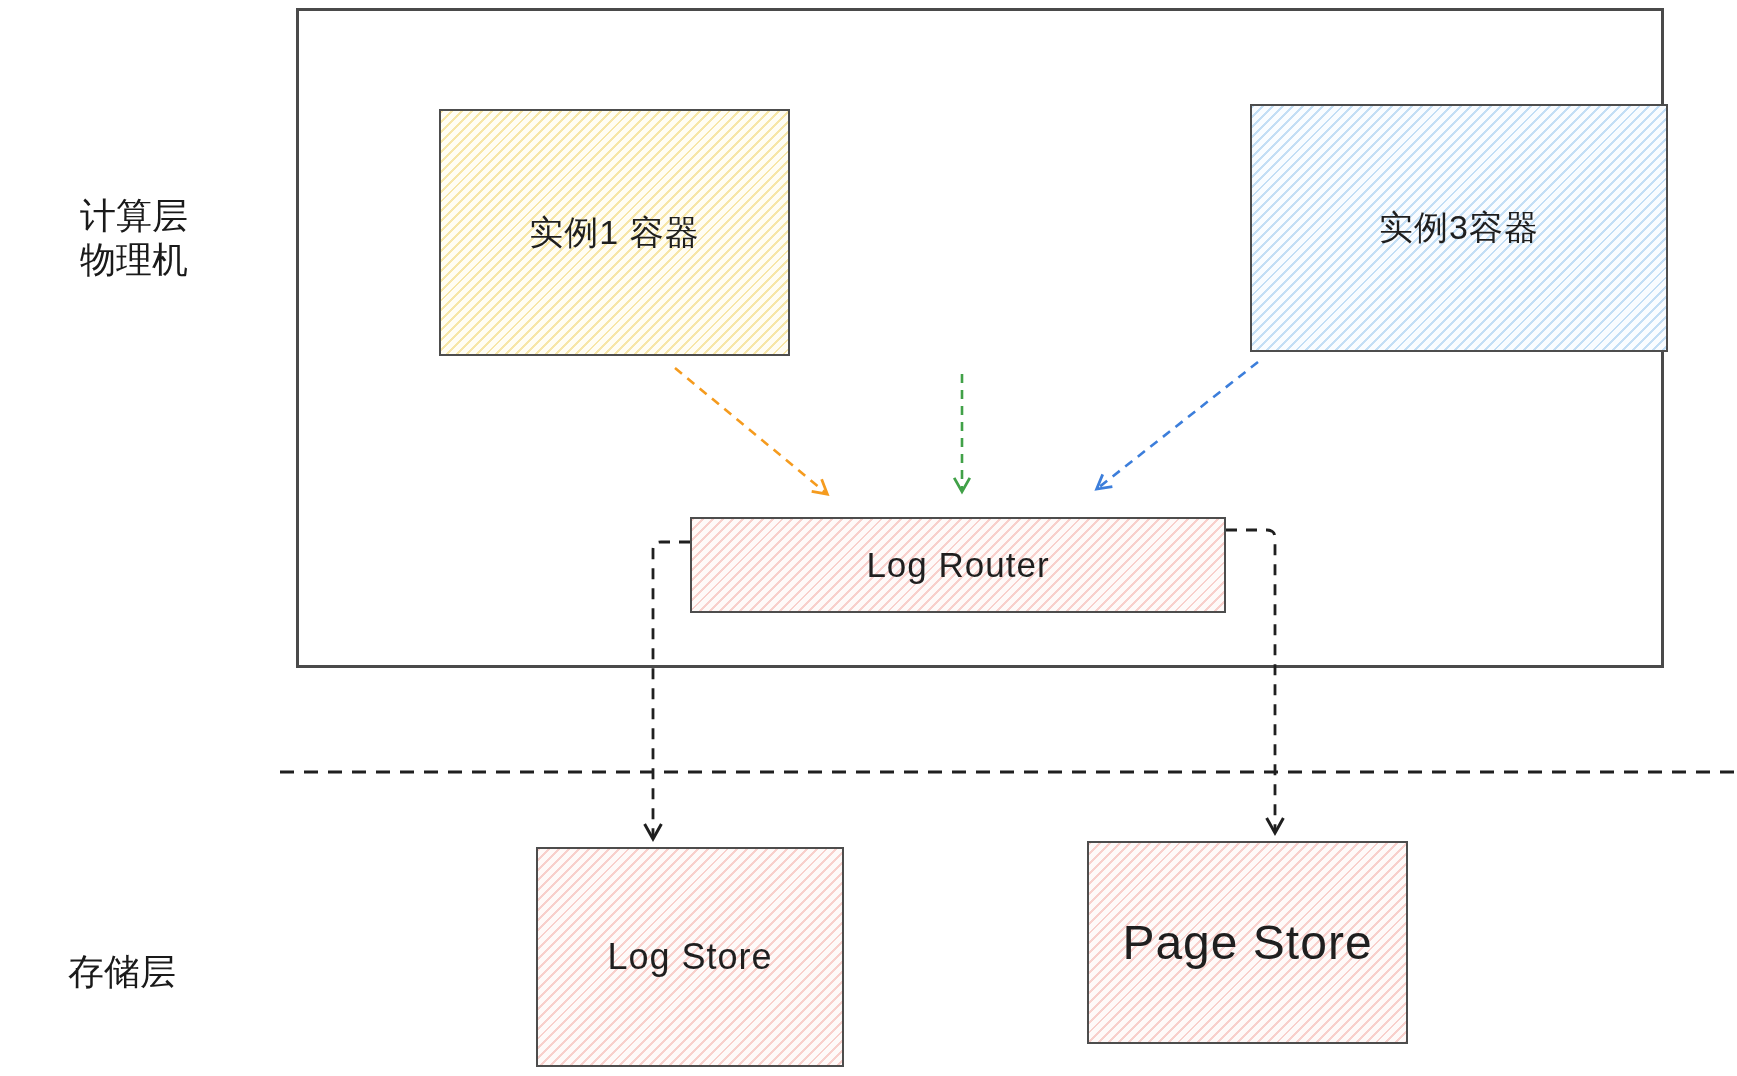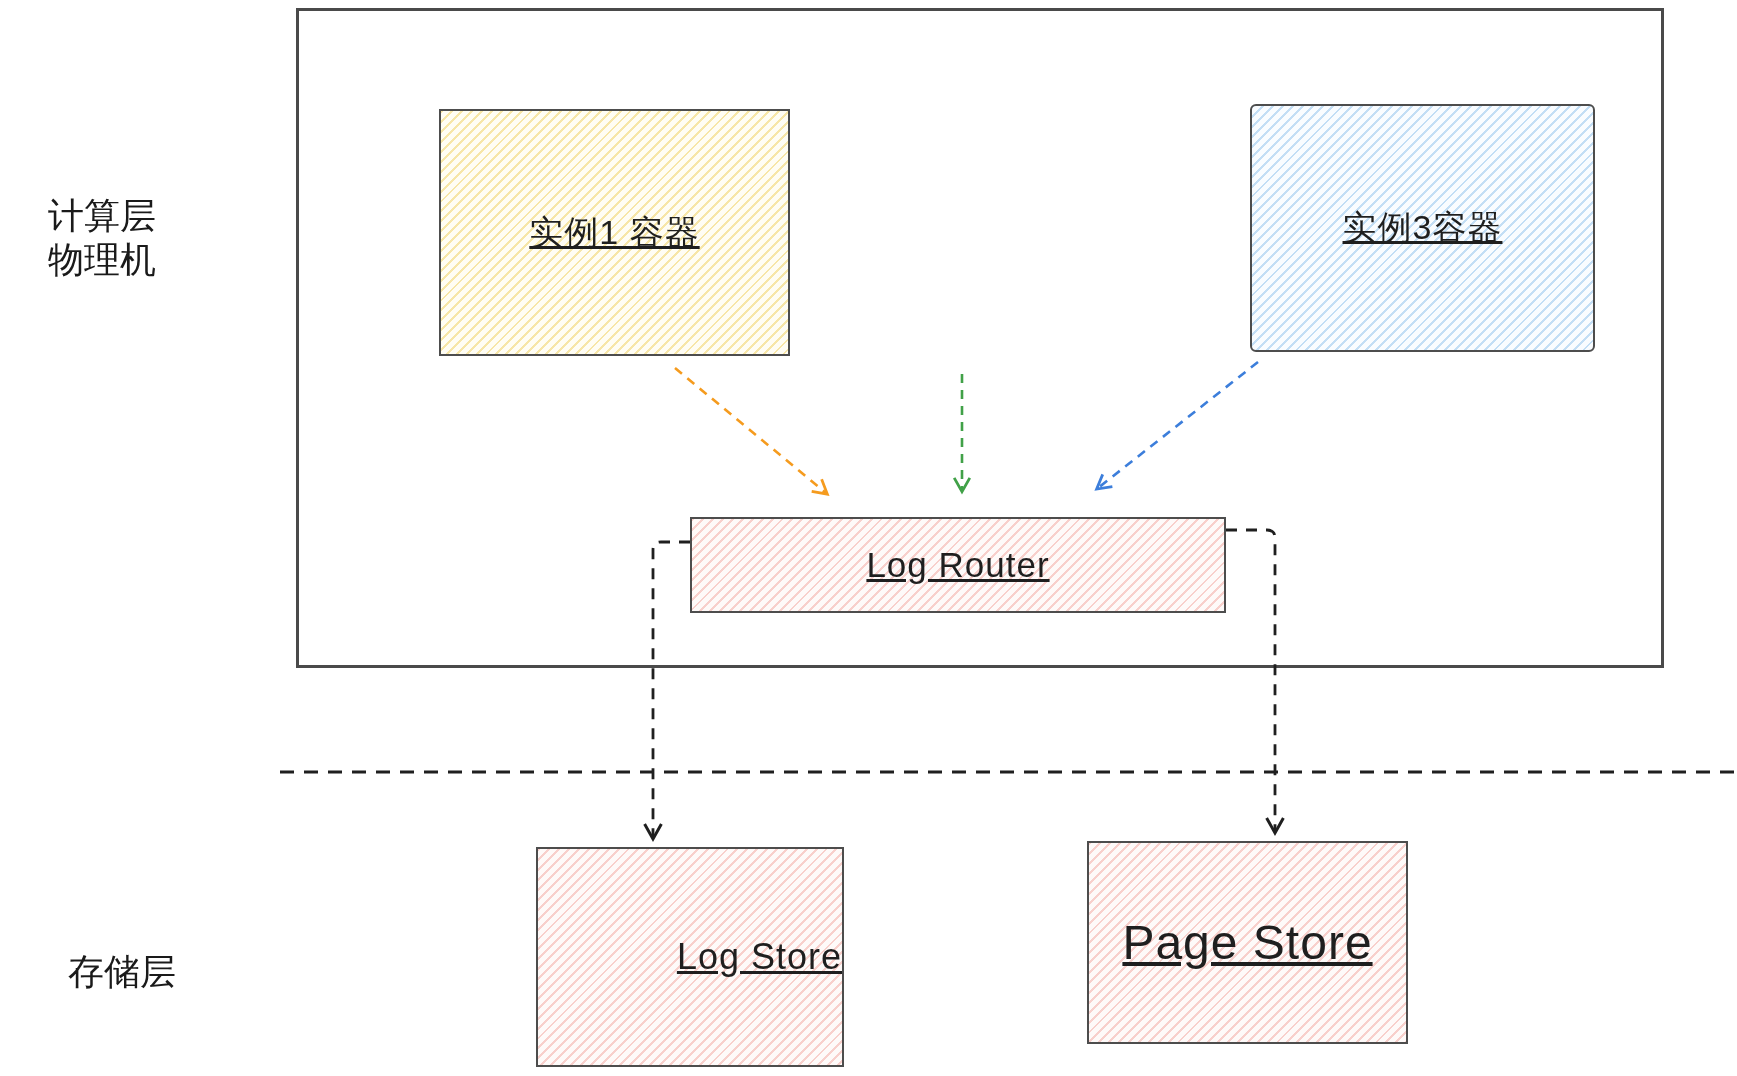--- a/index.html
+++ b/index.html
@@ -25,21 +25,20 @@
   
   .node {
     box-sizing: border-box;
     border: 2px solid #4d4d4d;
     display: flex;
     align-items: center;
     justify-content: center;
     font-size: 34px;
     letter-spacing: 1px;
     color: #1f1f1f;
-    text-decoration: underline;
   }
 
   .hatch-yellow {
     background-color: #fffdf4;
     background-image: repeating-linear-gradient(135deg,
       #f7e6a8 0px, #f7e6a8 2px, rgba(0,0,0,0) 2px, rgba(0,0,0,0) 7px);
   }
   .hatch-green {
     background-color: #fbfefb;
     background-image: repeating-linear-gradient(135deg,
@@ -51,33 +50,33 @@
       #c3def5 0px, #c3def5 2px, rgba(0,0,0,0) 2px, rgba(0,0,0,0) 7px);
   }
   .hatch-pink {
     background-color: #fefaf9;
     background-image: repeating-linear-gradient(135deg,
       #f8d0cc 0px, #f8d0cc 2px, rgba(0,0,0,0) 2px, rgba(0,0,0,0) 7px);
   }
 
   #node-instance1 { left: 439px; top: 109px; width: 351px; height: 247px; }
   #node-instance2 { left: 838px; top: 101px; width: 350px; height: 246px; }
-  #node-instance3 { left: 1250px; top: 104px; width: 345px; height: 248px; border-radius: 6px; }
+  #node-instance3 { left: 1250px; top: 104px; width: 418px; height: 248px; }
   #node-log-router { left: 690px; top: 479px; width: 536px; height: 96px; font-size: 35px; margin-top: 38px; }
-  #node-log-store { left: 536px; top: 847px; width: 308px; height: 220px; font-size: 36px; justify-content: flex-end; }
+  #node-log-store { left: 536px; top: 847px; width: 308px; height: 220px; font-size: 36px; }
   #node-page-store { left: 1087px; top: 841px; width: 321px; height: 203px; font-size: 48px; }
 
   .layer-label {
     font-size: 36px;
     line-height: 44px;
     text-align: center;
     color: #1a1a1a;
     white-space: nowrap;
   }
-  #label-compute { left: 32px; top: 194px; width: 140px; }
+  #label-compute { left: 64px; top: 194px; width: 140px; }
   #label-storage { left: 62px; top: 950px; width: 120px; }
 
   
   #overlay {
     position: absolute;
     left: 0; top: 0;
     width: 1737px; height: 1076px;
     pointer-events: none;
   }
 </style>

